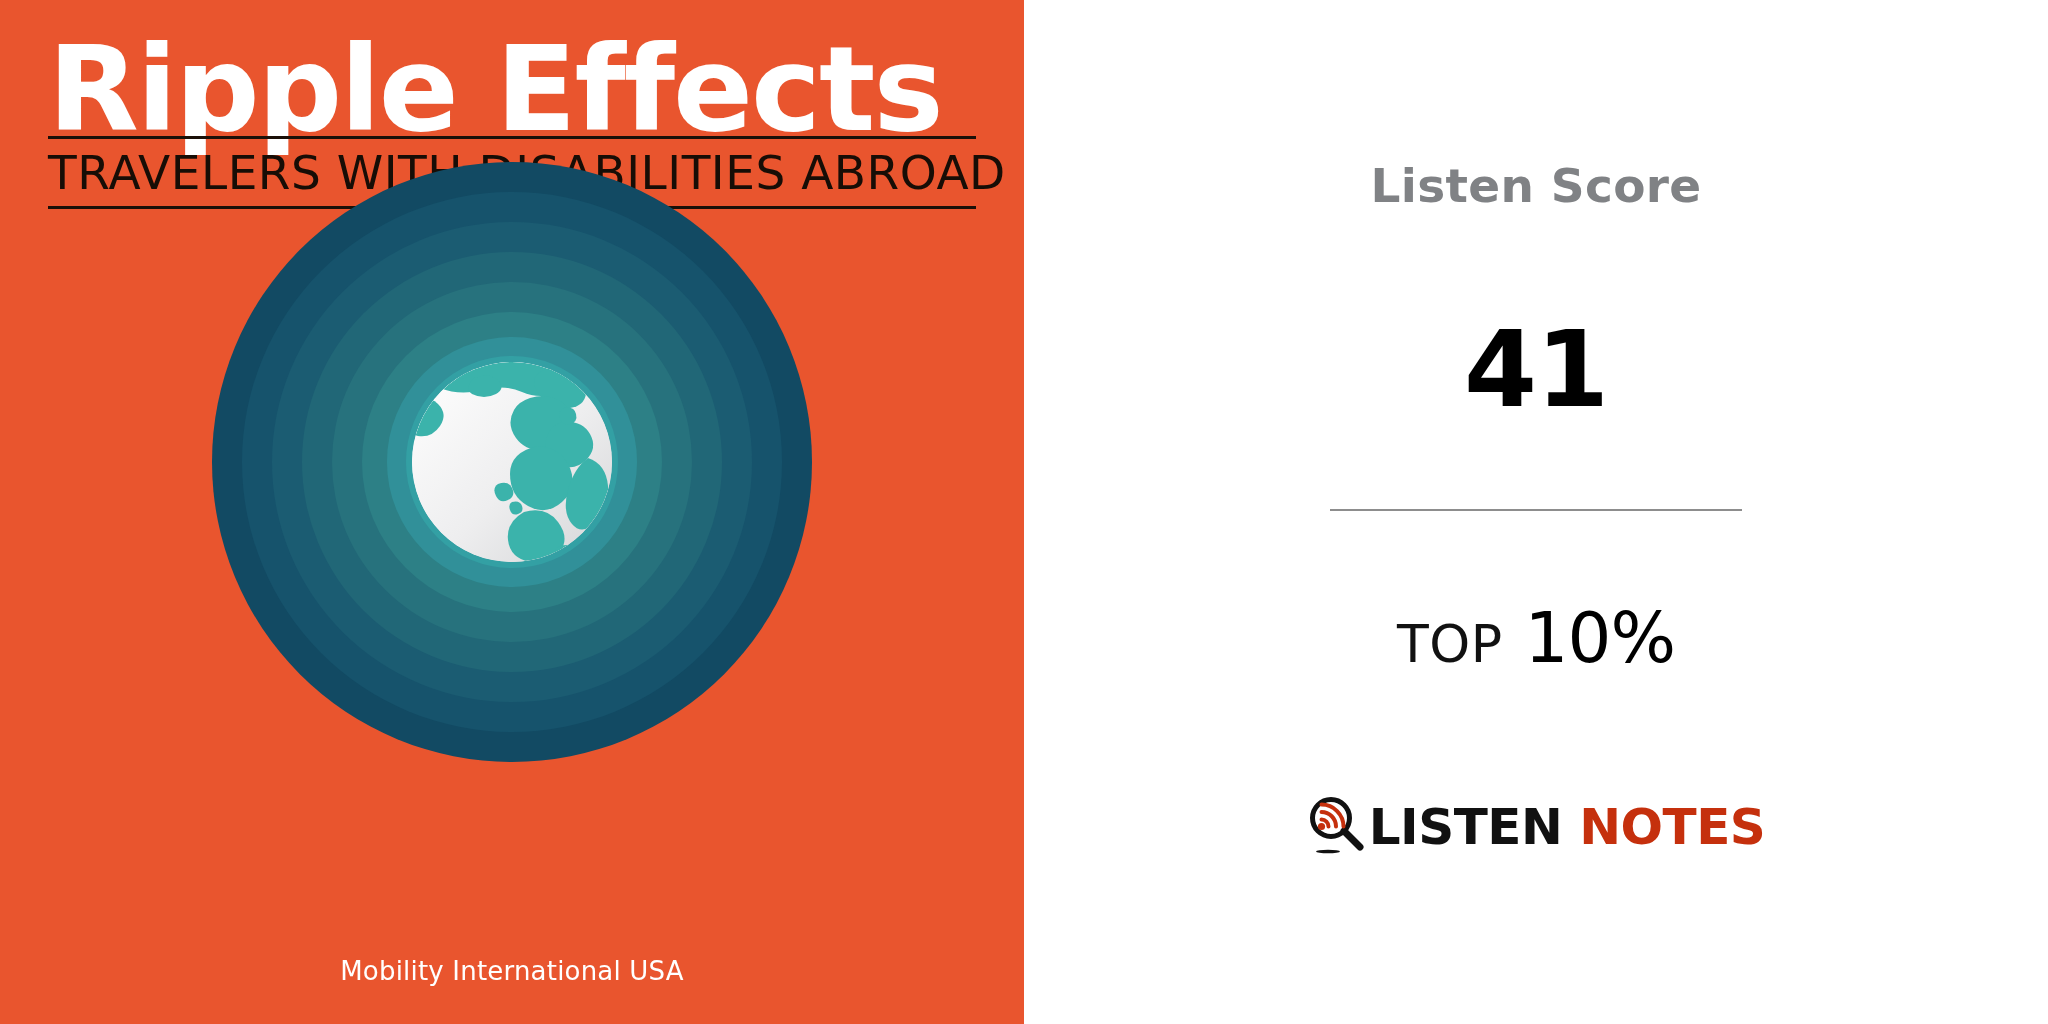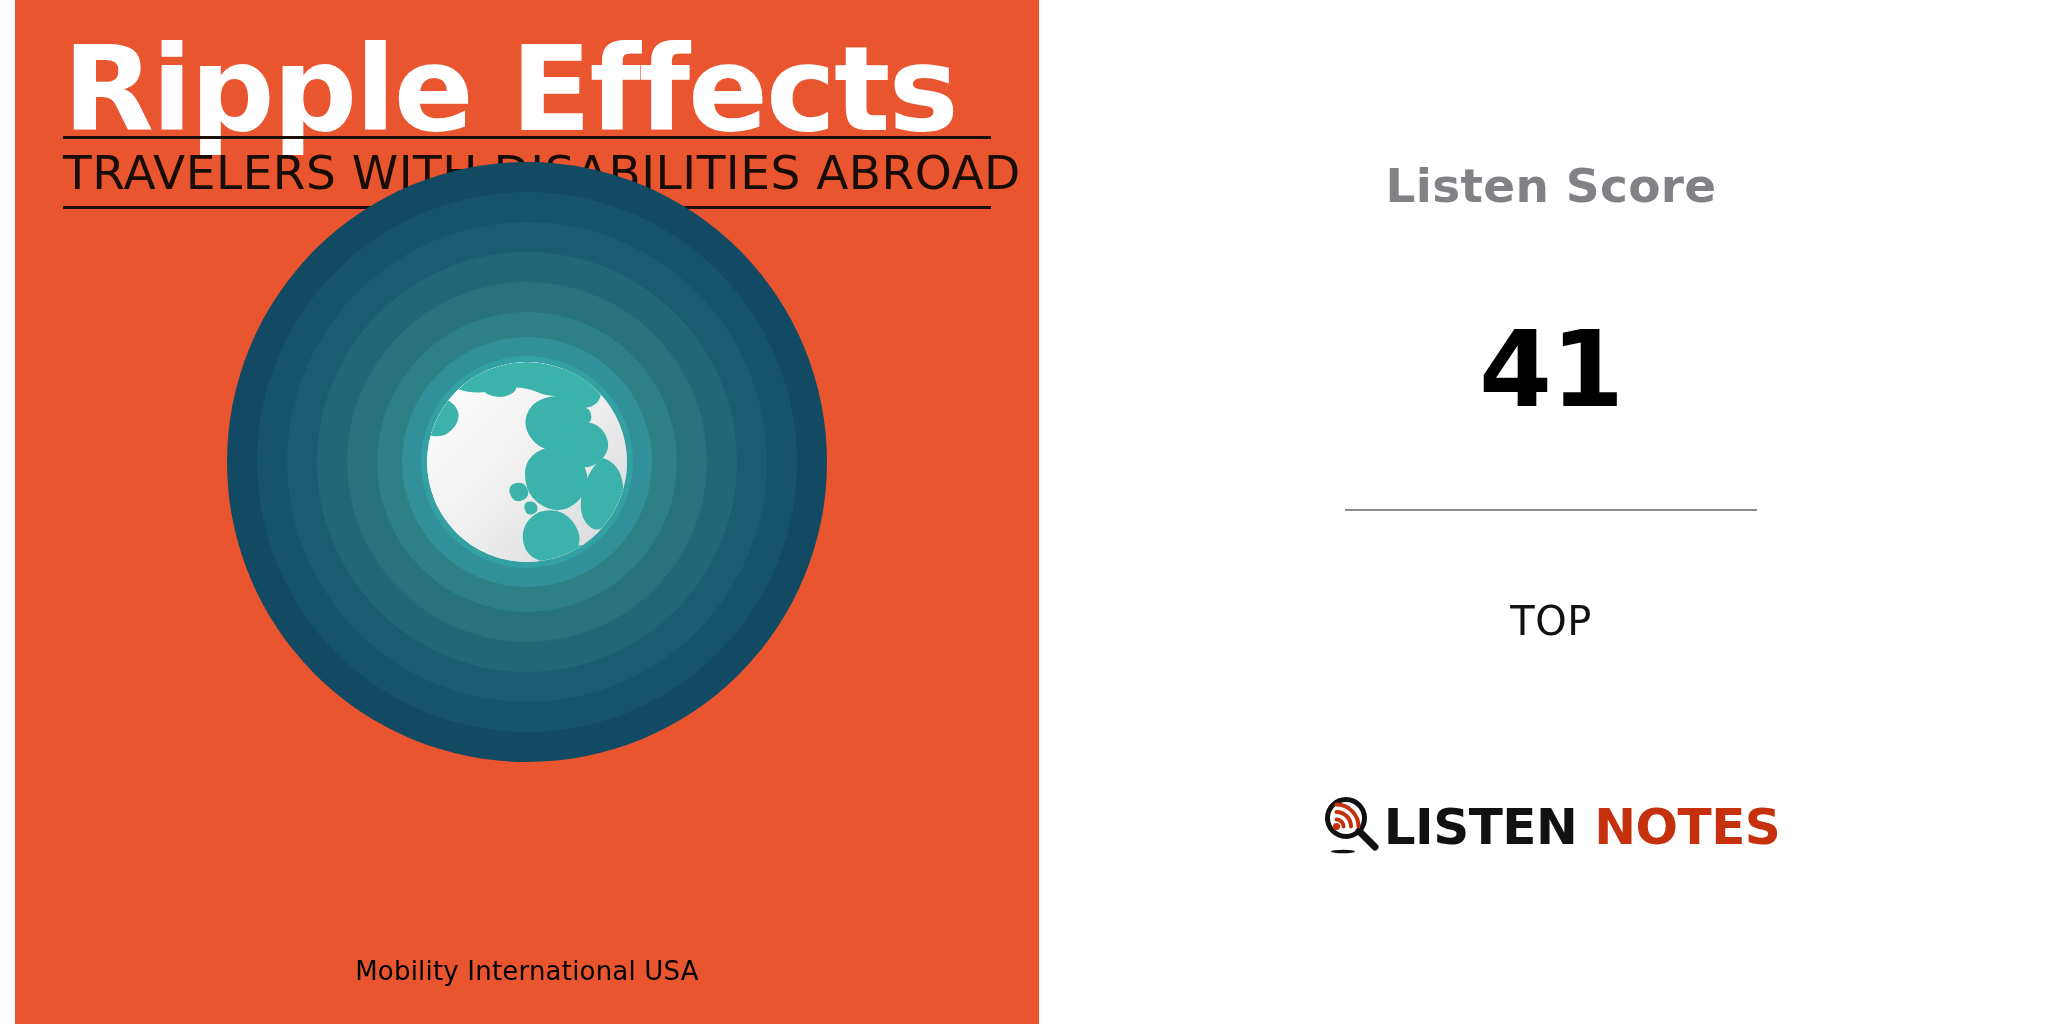--- a/index.html
+++ b/index.html
@@ -6,21 +6,20 @@
   html, body {
     width:2048px; height:1024px;
     font-family:"Liberation Sans", sans-serif;
     background:#ffffff;
     overflow:hidden;
   }
   #page {
     position:relative;
     width:2048px; height:1024px;
     display:flex;
-    padding-left:15px;
   }
 
   
   .cover {
     position:relative;
     width:1024px; height:1024px;
     background:#e9552e;
     overflow:hidden;
     flex:0 0 1024px;
   }
@@ -82,21 +81,21 @@
   }
   .globe svg { display:block; width:200px; height:200px; }
 
   .cover-publisher {
     position:absolute;
     left:0; right:0;
     bottom:38px;
     text-align:center;
     font-family:"DejaVu Sans", sans-serif;
     font-size:26px;
-    color:#000000;
+    color:#ffffff;
     letter-spacing:0.2px;
   }
 
   
   .score-panel {
     position:relative;
     width:1024px; height:748px;
     background:#ffffff;
     flex:0 0 1024px;
   }
@@ -136,21 +135,21 @@
     left:0; right:0;
     top:598px;
     display:flex;
     align-items:baseline;
     justify-content:center;
     gap:22px;
   }
   .ls-top-word {
     font-family:"DejaVu Sans", sans-serif;
     font-weight:400;
-    font-size:40px;
+    font-size:52px;
     color:#111111;
     letter-spacing:0.5px;
   }
   .ls-top-pct {
     font-family:"DejaVu Sans", sans-serif;
     font-weight:400;
     font-size:69px;
     color:#000000;
     letter-spacing:-1px;
   }
@@ -245,20 +244,21 @@
   </div>
 
   <div class="score-panel">
 
     <div class="ls-label">Listen Score</div>
     <div class="ls-value">41</div>
     <div class="ls-divider"></div>
 
     <div class="ls-top">
       <span class="ls-top-word">TOP</span>
+      <span class="ls-top-pct">10%</span>
     </div>
 
     <div class="brand">
       <span class="brand-mark">
         <svg viewBox="0 0 58 62" xmlns="http://www.w3.org/2000/svg" aria-hidden="true">
           <circle cx="24" cy="22" r="18.5" fill="none" stroke="#111111" stroke-width="5"></circle>
           <path d="M37 35 L53 51" stroke="#111111" stroke-width="7" stroke-linecap="round"></path>
           <circle cx="14.5" cy="30.5" r="3.6" fill="#c5300d"></circle>
           <path d="M14.5 23.5 a7 7 0 0 1 7 7" fill="none" stroke="#c5300d" stroke-width="4" stroke-linecap="round"></path>
           <path d="M14.5 16 a14.5 14.5 0 0 1 14.5 14.5" fill="none" stroke="#c5300d" stroke-width="4" stroke-linecap="round"></path>

